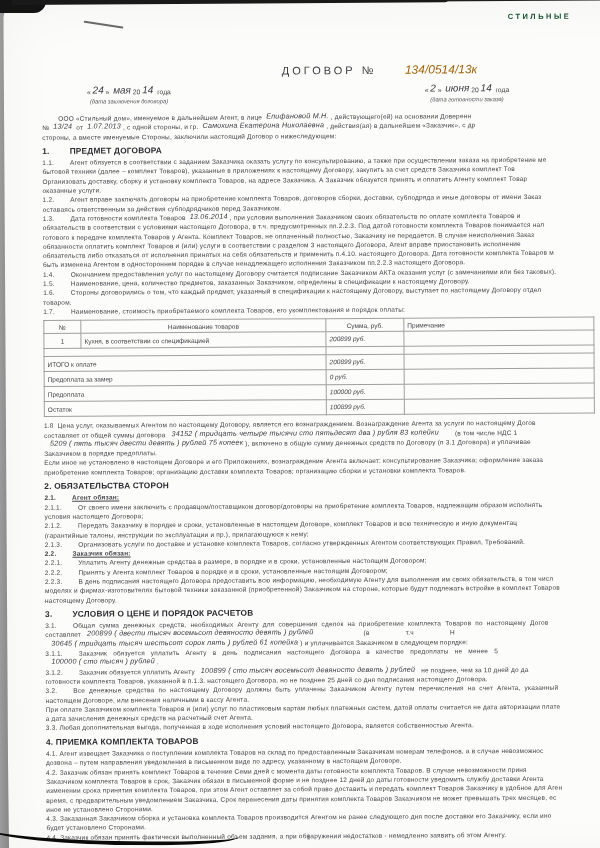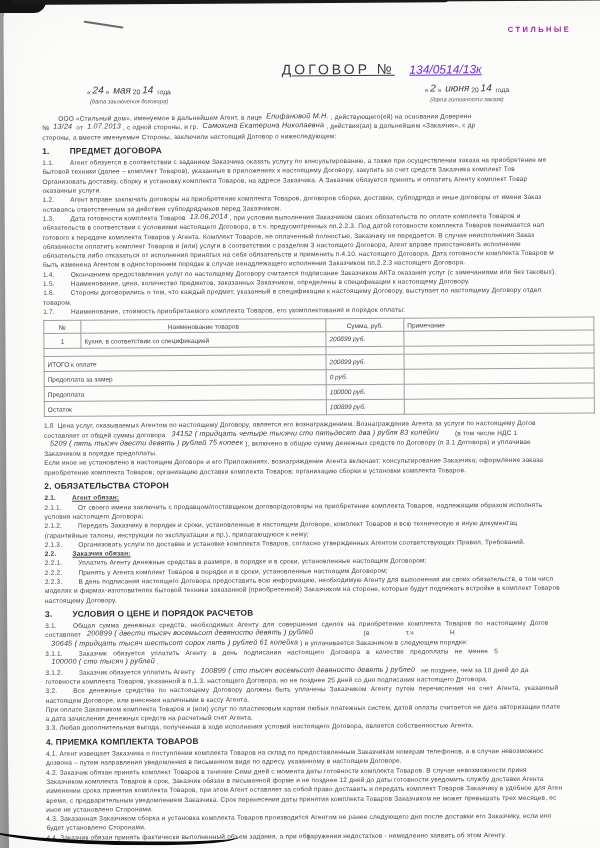--- a/index.html
+++ b/index.html
@@ -9,29 +9,29 @@
   .corner-dark{position:absolute;top:0;left:0;width:46px;height:13px;background:#141414;
                border-bottom-right-radius:12px;z-index:3;}
   .top-strip{position:absolute;top:0;left:12px;width:436px;height:5px;background:#191919;
              transform:rotate(-0.35deg);transform-origin:left top;border-radius:0 0 3px 0;z-index:3;}
   .paper{position:absolute;left:6px;top:2px;width:700px;height:860px;background:#fcfcfa;
          transform:rotate(-0.35deg);transform-origin:350px 430px;
          border-top-left-radius:14px;box-shadow:inset 0 0 60px rgba(0,0,0,0.04);z-index:2;}
   .pen-dash{position:absolute;top:20px;left:80px;width:40px;height:2px;background:#6a6a6a;
             transform:rotate(9deg);border-radius:2px;}
   
-  .logo{position:absolute;top:24px;left:484px;width:104px;text-align:center;color:#a21caf;}
+  .logo{position:absolute;top:11px;left:484px;width:104px;text-align:center;color:#14532d;}
   .logo-top{font-size:7.5px;font-weight:bold;letter-spacing:2.5px;display:block;}
   .logo-main{font-family:"Liberation Serif",serif;font-weight:bold;font-size:21px;line-height:20px;
              letter-spacing:1px;display:block;margin-top:-1px;}
   .logo-main::first-letter{font-size:26px;}
   
   .title-row{position:absolute;top:58px;left:278px;white-space:nowrap;}
-  .title-label{font-size:14px;letter-spacing:3px;color:#3c3c42;text-decoration:underline;}
-  .title-number{font-size:12px;font-style:italic;color:#6d28d9;margin-left:10px;text-decoration:underline;}
+  .title-label{font-size:11px;letter-spacing:3px;color:#3c3c42;}
+  .title-number{font-size:12px;font-style:italic;color:#a16207;margin-left:24px;}
   
   .date-block{position:absolute;top:82px;width:170px;text-align:center;color:#45454b;}
   .date-left{left:40px;} .date-right{left:378px;}
   .date-line{font-size:6.8px;white-space:pre;}
   .date-line .fill{font-style:italic;font-size:10px;position:relative;top:-1px;}
   .date-caption{font-size:5.8px;font-style:italic;color:#55555c;margin-top:2px;}
   
   .content{position:absolute;top:110px;left:38px;width:662px;}
   .line{white-space:pre;font-size:6.5px;line-height:9.3px;color:#45454b;letter-spacing:0.2px;}
   .line.h{font-weight:bold;font-size:8.3px;color:#2c2c31;margin:5px 0 2px 0;letter-spacing:0.2px;}

